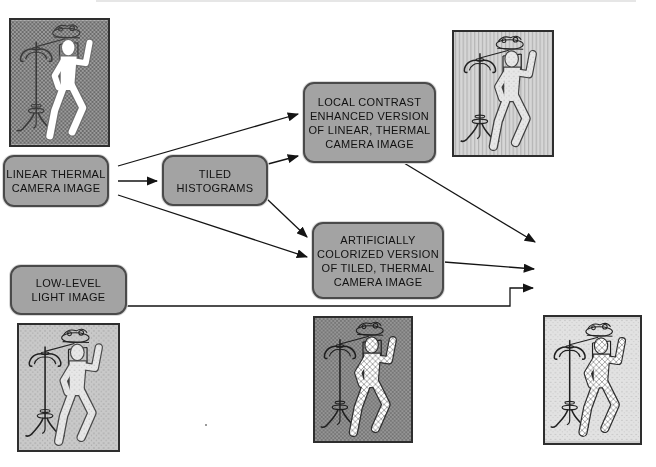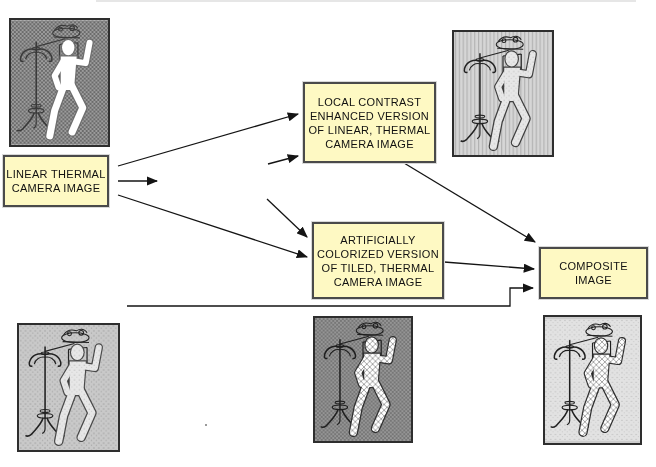--- a/index.html
+++ b/index.html
@@ -7,22 +7,22 @@
   .canvas{position:relative;width:656px;height:467px;background:#ffffff;}
   .scan-smudge{position:absolute;left:96px;top:0;width:540px;height:2px;background:#e6e6e6;}
   .speck{position:absolute;left:205px;top:424px;width:2px;height:2px;background:#9a9a9a;}
   .arrows{position:absolute;left:0;top:0;width:656px;height:467px;}
   .fig{position:absolute;border:2px solid #2e2e2e;box-sizing:border-box;background:#cccccc;}
   .fig-thermal  {--bg:url(#pat-xhatch-dark);  --pfill:#ffffff;            --outline:#6e6e6e;--rack:#3a3a3a;}
   .fig-enhanced {--bg:url(#pat-vstripe);      --pfill:url(#pat-stipple-light);--outline:#3f3f3f;--rack:#222222;}
   .fig-lowlevel {--bg:url(#pat-stipple-mid);  --pfill:url(#pat-stipple-light);--outline:#4a4a4a;--rack:#222222;}
   .fig-colorized{--bg:url(#pat-checker-dark); --pfill:url(#pat-diamond);  --outline:#2f2f2f;--rack:#1f1f1f;}
   .fig-composite{--bg:url(#pat-stipple-light2);--pfill:url(#pat-diamond); --outline:#2f2f2f;--rack:#1f1f1f;}
-  .box{position:absolute;box-sizing:border-box;background:#fef9c3;border:2px solid #4a4a4a;
-    border-radius:0;display:flex;align-items:center;justify-content:center;
+  .box{position:absolute;box-sizing:border-box;background:#a3a3a3;border:2px solid #4a4a4a;
+    border-radius:11px;display:flex;align-items:center;justify-content:center;
     box-shadow:0 0 0 1px #d8d8d8;}
   .box-label{white-space:pre-line;text-align:center;font-size:11px;line-height:14px;
     letter-spacing:0.3px;color:#111111;}
 </style>
 </head>
 <body>
 
 <div class="canvas">
 
   <svg width="0" height="0" style="position:absolute" aria-hidden="true">
@@ -149,30 +149,34 @@
       <use href="#scene" xlink:href="#scene"></use>
     </svg>
   <svg class="fig fig-composite" style="left:543px;top:315px;width:99px;height:130px" viewBox="0 0 100 128">
       <use href="#scene" xlink:href="#scene"></use>
     </svg>
 
   <div class="box" style="left:3px;top:155px;width:106px;height:52px">
     <span class="box-label">LINEAR THERMAL
 CAMERA IMAGE</span>
   </div>
+  <div class="box" style="left:162px;top:155px;width:106px;height:51px">
+    <span class="box-label">TILED
+HISTOGRAMS</span>
+  </div>
   <div class="box" style="left:303px;top:82px;width:133px;height:81px">
     <span class="box-label">LOCAL CONTRAST
 ENHANCED VERSION
 OF LINEAR, THERMAL
 CAMERA IMAGE</span>
   </div>
   <div class="box" style="left:312px;top:222px;width:132px;height:77px">
     <span class="box-label">ARTIFICIALLY
 COLORIZED VERSION
 OF TILED, THERMAL
 CAMERA IMAGE</span>
   </div>
-  <div class="box" style="left:539px;top:247px;width:109px;height:52px">
-    <span class="box-label">COMPOSITE
-IMAGE</span>
+  <div class="box" style="left:10px;top:265px;width:117px;height:50px">
+    <span class="box-label">LOW-LEVEL
+LIGHT IMAGE</span>
   </div>
 
 </div>
 
 </body></html>

